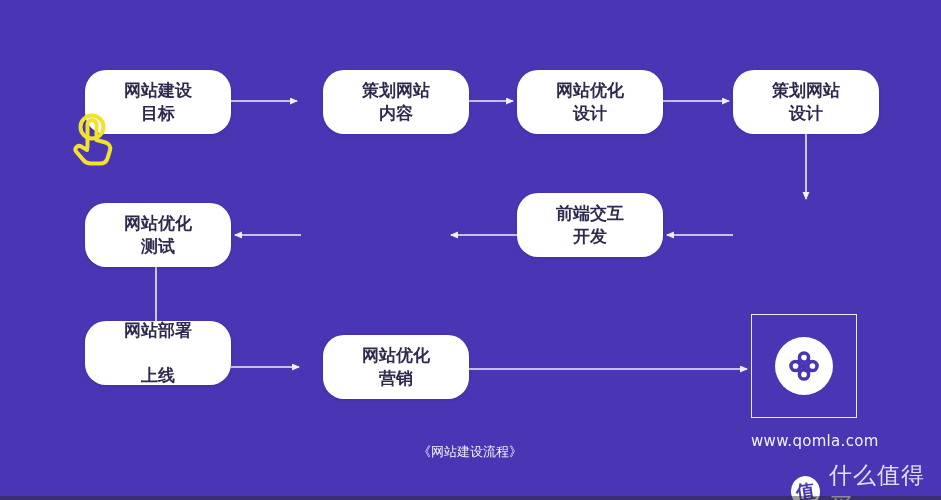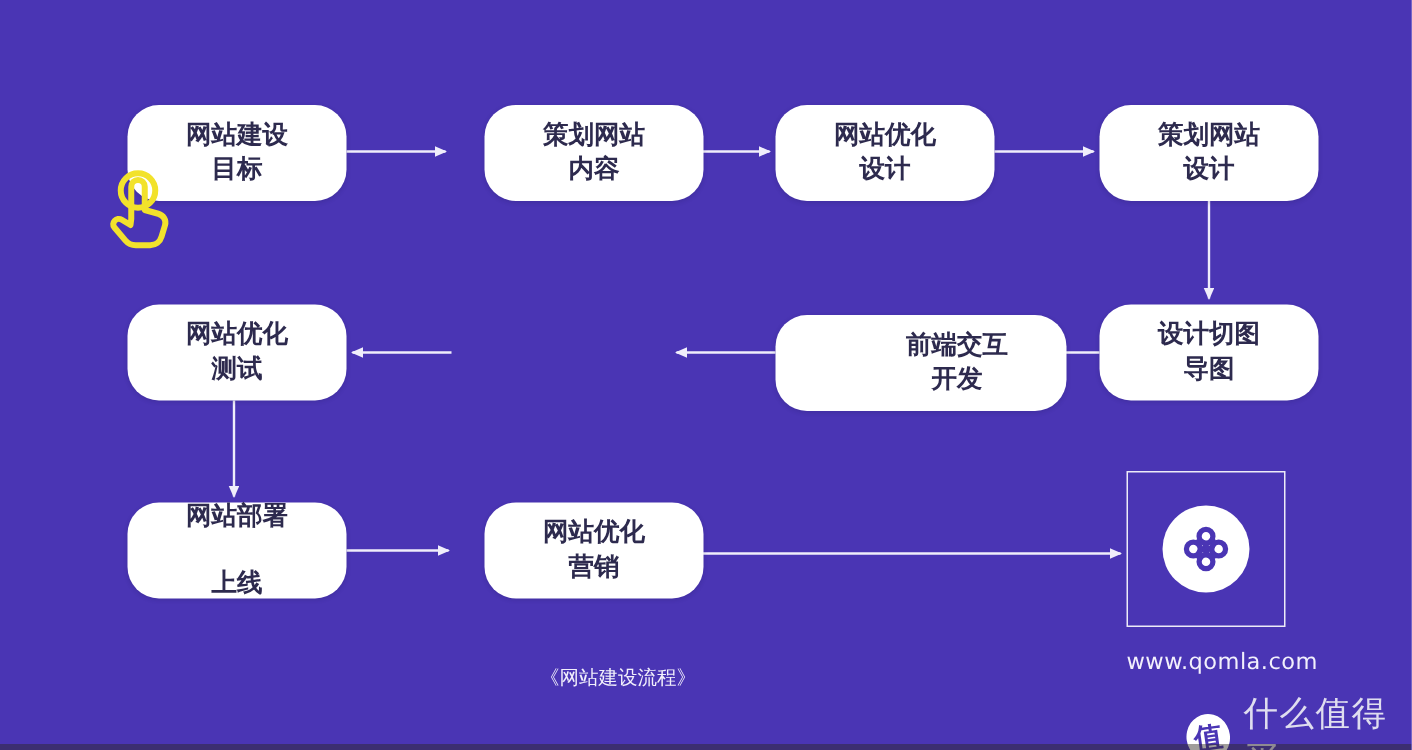--- a/index.html
+++ b/index.html
@@ -25,23 +25,23 @@
     text-align:center;
     z-index:2;
     box-shadow:0 1px 3px rgba(30,20,80,0.18);
   }
   .n0{left:85px;top:70px;}
   .n1{left:301px;top:70px;margin-left:22px;}
   .n2{left:517px;top:70px;}
   .n3{left:733px;top:70px;}
   .n4{left:85px;top:203px;}
   .n5{left:301px;top:203px;}
-  .n6{left:517px;top:210px;padding-left:48px;}
+  .n6{left:517px;top:193px;}
   .n7{left:733px;top:203px;}
-  .n8{left:85px;top:335px;gap:22px;}
+  .n8{left:85px;top:321px;gap:22px;}
   .n9{left:303px;top:335px;margin-left:20px;}
   .hand-icon{
     position:absolute;left:66px;top:111px;width:54px;height:62px;
     z-index:3;
   }
   .logo-box{
     position:absolute;left:751px;top:314px;width:104px;height:102px;
     border:1.5px solid rgba(255,255,255,0.9);
     display:flex;align-items:center;justify-content:center;
     z-index:2;
@@ -52,20 +52,21 @@
     display:flex;align-items:center;justify-content:center;
   }
   .logo-url{
     position:absolute;left:751px;top:432px;width:106px;
     text-align:center;
     color:#F2F0FC;font-size:15px;letter-spacing:0.3px;
     z-index:2;
   }
   .caption{
     position:absolute;left:360px;top:443px;width:220px;
+    text-align:center;
     color:#F2F0FC;font-size:13px;
     z-index:2;
   }
   .watermark{
     position:absolute;left:791px;top:460px;
     display:flex;align-items:center;gap:9px;
     z-index:4;
   }
   .wm-badge{
     width:31px;height:31px;border-radius:50%;
@@ -127,24 +128,20 @@
     <span>设计</span>
   </div>
   <div class="node n4">
     <span>网站优化</span>
     <span>测试</span>
   </div>
   <div class="node n6">
     <span>前端交互</span>
     <span>开发</span>
   </div>
-  <div class="node n7">
-    <span>设计切图</span>
-    <span>导图</span>
-  </div>
   <div class="node n8">
     <span>网站部署</span>
     <span>上线</span>
   </div>
   <div class="node n9">
     <span>网站优化</span>
     <span>营销</span>
   </div>
 
   <svg class="hand-icon" viewBox="0 0 54 62" xmlns="http://www.w3.org/2000/svg">

